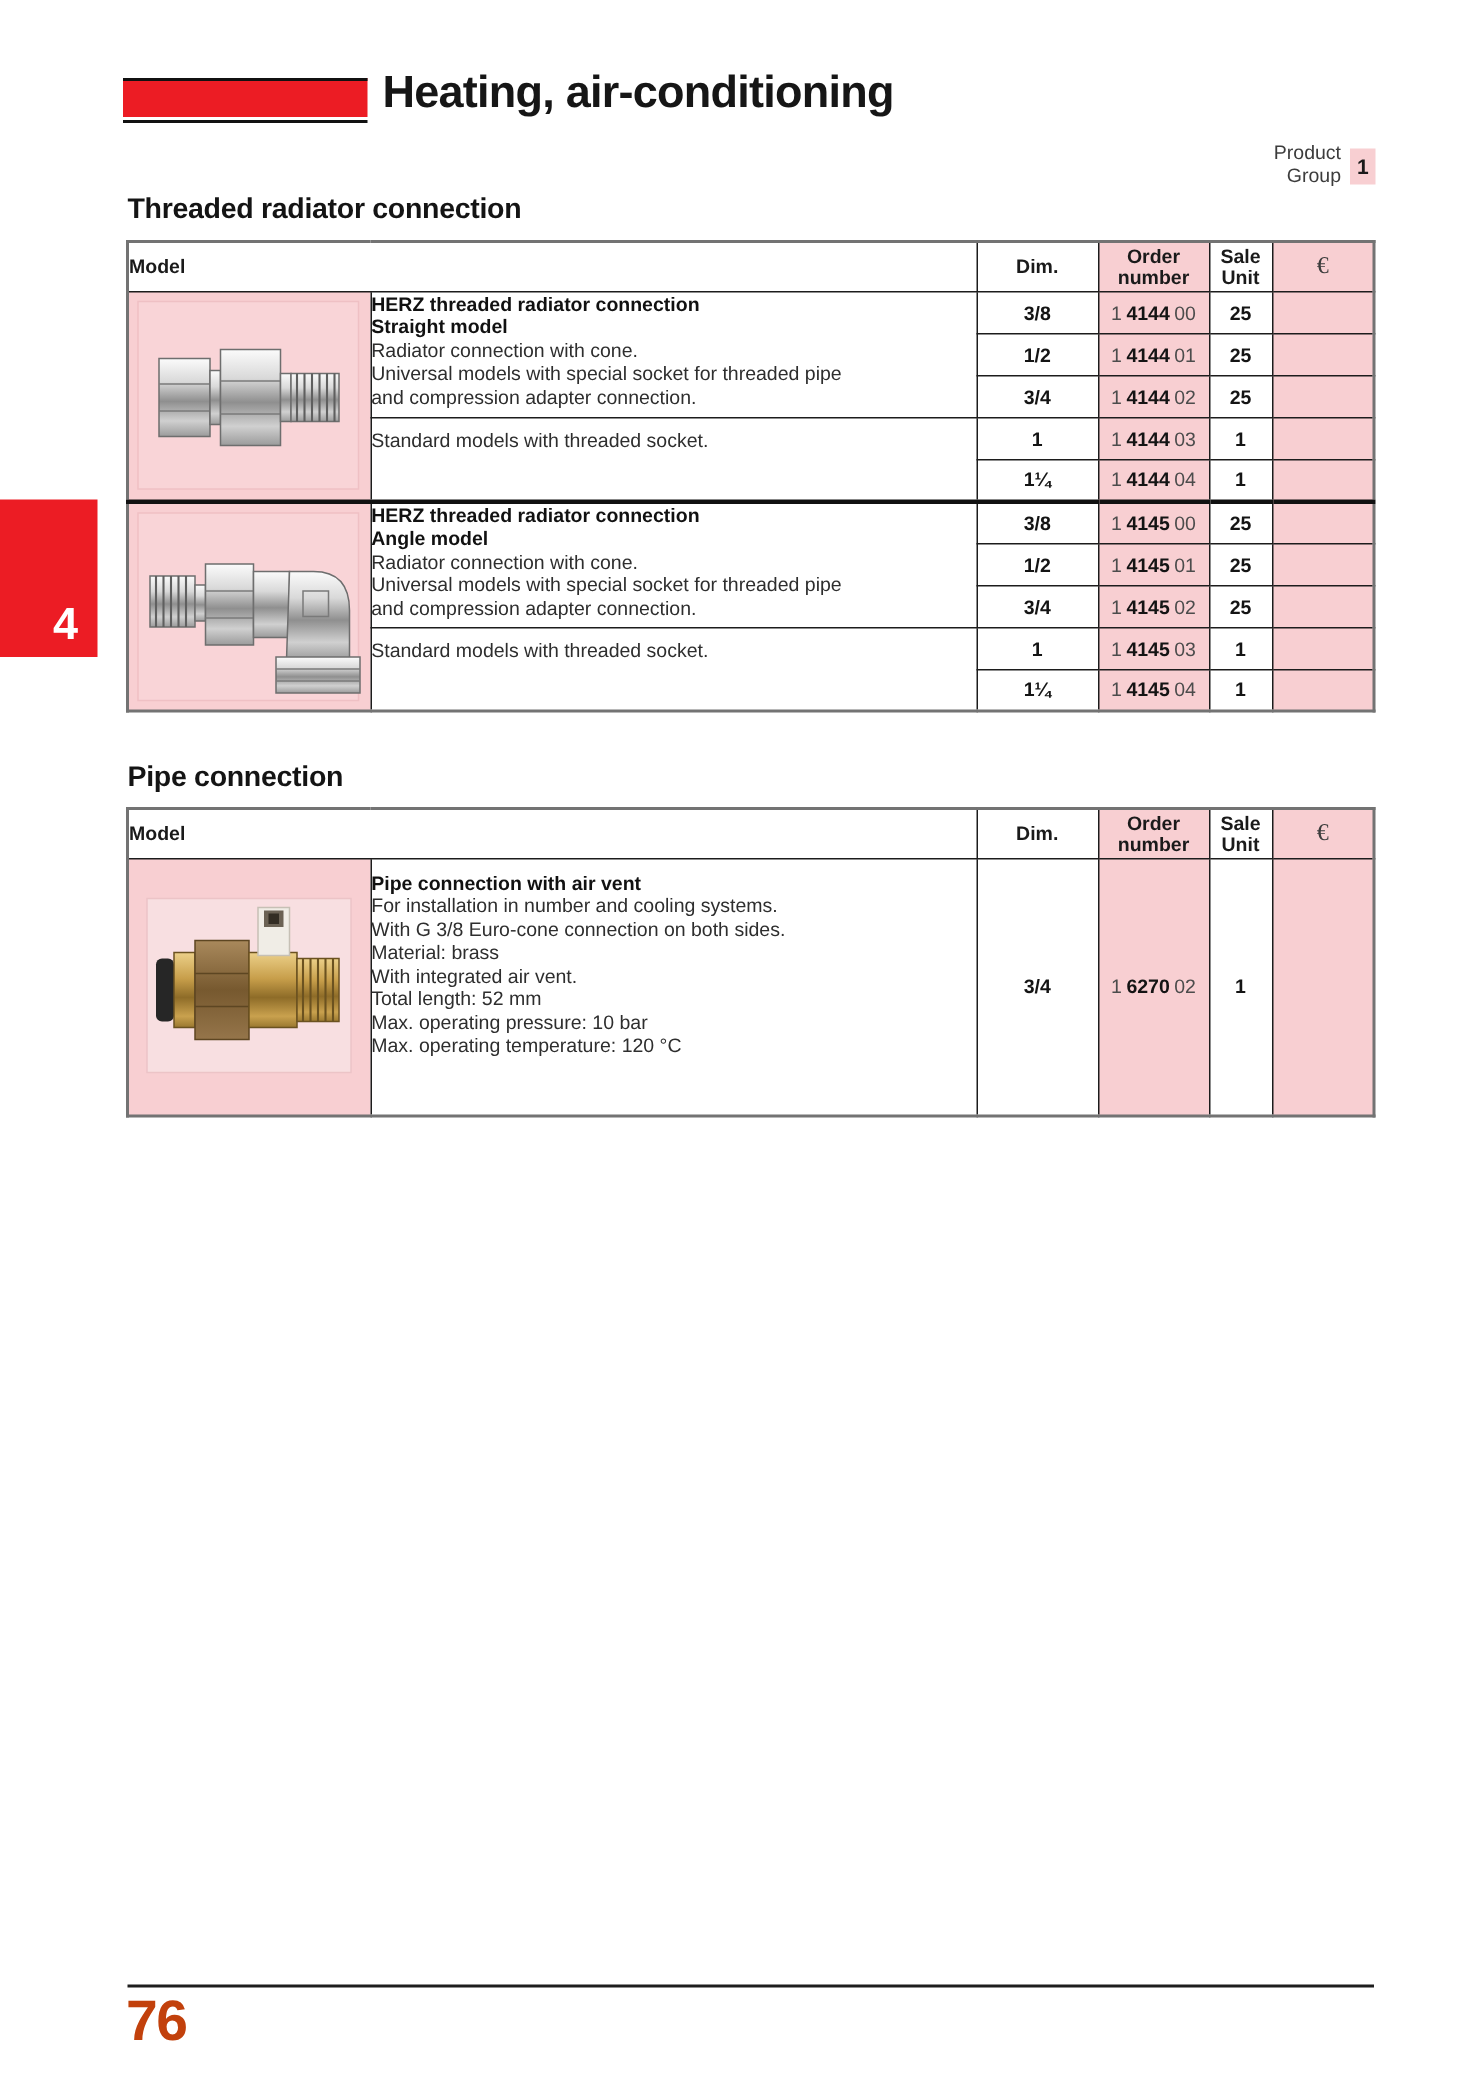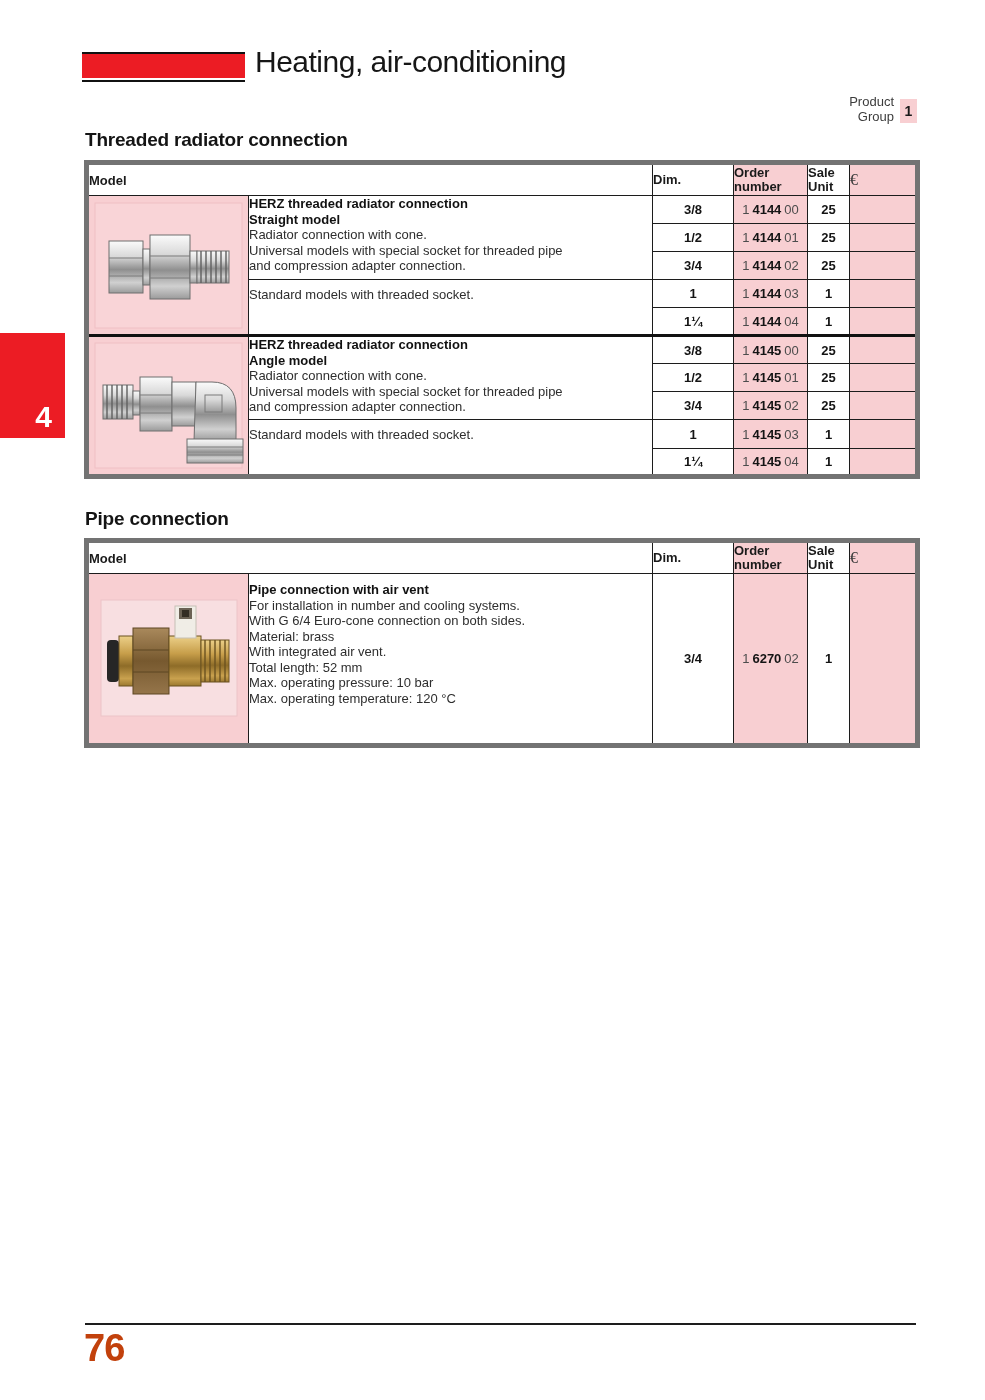--- a/index.html
+++ b/index.html
@@ -19,21 +19,21 @@
     background: #ec1c24;
     border-top: 2px solid #111;
   }
   .red-bar-underline {
     position: absolute; left: 82px; top: 80px;
     width: 163px; height: 2px;
     background: #111;
   }
   .page-title {
     position: absolute; left: 255px; top: 45px;
-    font-size: 30px; font-weight: normal; letter-spacing: -0.5px;
+    font-size: 30px; font-weight: bold; letter-spacing: -0.5px;
     color: #161616; margin: 0;
   }
   .product-group {
     position: absolute; left: 820px; top: 94px; width: 74px;
     text-align: right; font-size: 13px; line-height: 15px; color: #3c3c3c;
   }
   .product-group-badge {
     position: absolute; left: 900px; top: 99px;
     width: 17px; height: 24px;
     background: #f8cfd2;
@@ -48,42 +48,42 @@
     letter-spacing: -0.2px;
   }
   #s1-heading { top: 129px; }
   #s2-heading { top: 508px; }
 
   
   table.catalog {
     position: absolute; left: 84px;
     width: 831px;
     border-collapse: collapse; table-layout: fixed;
-    border: 5px solid #737373;
+    border: 2px solid #737373;
     background: #fff;
   }
   #table1 { top: 160px; }
   #table2 { top: 538px; }
 
   table.catalog th, table.catalog td {
     border: 1.5px solid #1c1c1c;
     padding: 0;
     font-size: 13px;
   }
   tr.hdr { height: 33px; }
   tr.body-row { height: 28px; }
   tr.tall-row { height: 172px; }
 
   th.model-h {
     text-align: left; padding-left: 9px;
     font-size: 14px; font-weight: bold;
     border-bottom-width: 2px;
   }
   th.col-h {
-    text-align: left; font-weight: bold; font-size: 13.5px;
+    text-align: center; font-weight: bold; font-size: 13.5px;
     line-height: 14px; border-bottom-width: 2px;
   }
   .pink { background: #f8cfd2; }
 
   td.img-cell { background: #f8cfd2; vertical-align: middle; text-align: center; }
   td.img-cell svg { display: block; }
 
   td.desc-cell {
     vertical-align: top;
     padding: 5px 8px 0 9px;
@@ -381,21 +381,21 @@
             <line x1="136" y1="50" x2="136" y2="92"></line>
           </g>
           <rect x="86" y="16" width="21" height="32" fill="#f0ede6" stroke="#c6c0b5" stroke-width="1"></rect>
           <rect x="90" y="18" width="13" height="11" fill="#6b6254"></rect>
           <rect x="93" y="20" width="7" height="7" fill="#332d23"></rect>
         </svg>
       </td>
       <td class="desc-cell" style="padding-top:8px">
         <div class="desc-title">Pipe connection with air vent</div>
         <div>For installation in number and cooling systems.</div>
-        <div>With G 6/4 Euro-cone connection on both sides.</div>
+        <div>With G 3/8 Euro-cone connection on both sides.</div>
         <div>Material: brass</div>
         <div>With integrated air vent.</div>
         <div>Total length: 52 mm</div>
         <div>Max. operating pressure: 10 bar</div>
         <div>Max. operating temperature: 120 °C</div>
       </td>
       <td class="dim-cell">3/4</td>
       <td class="order-cell pink">
         <span class="op">1</span><span class="om">6270</span><span class="os">02</span>
       </td>

